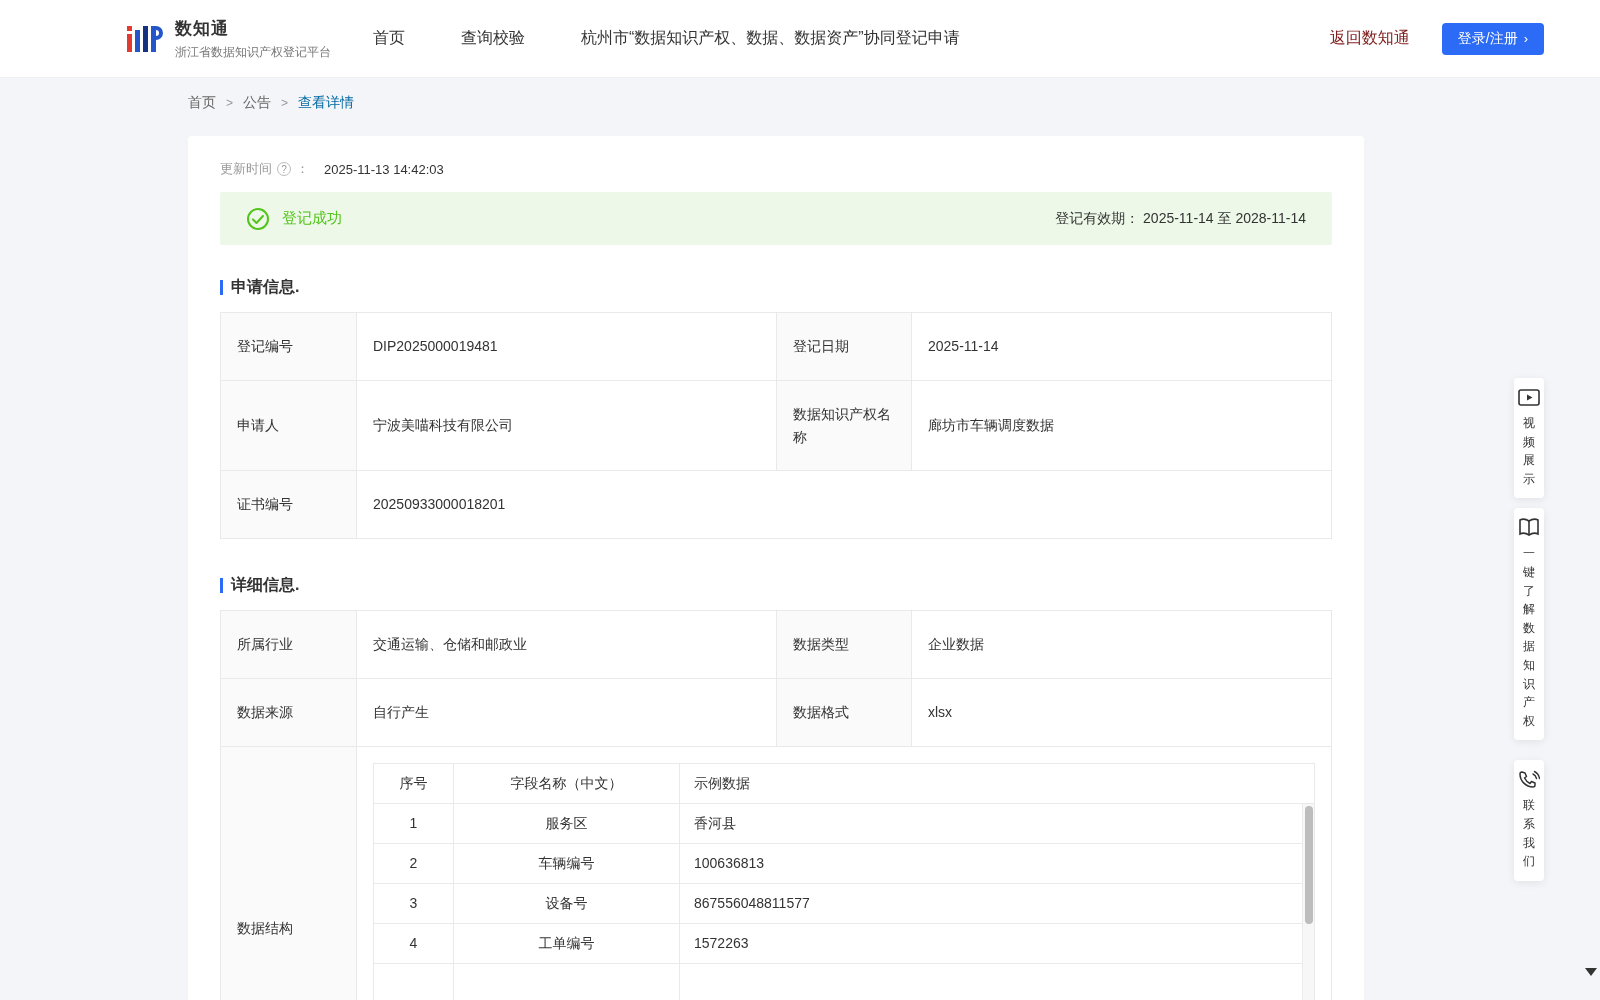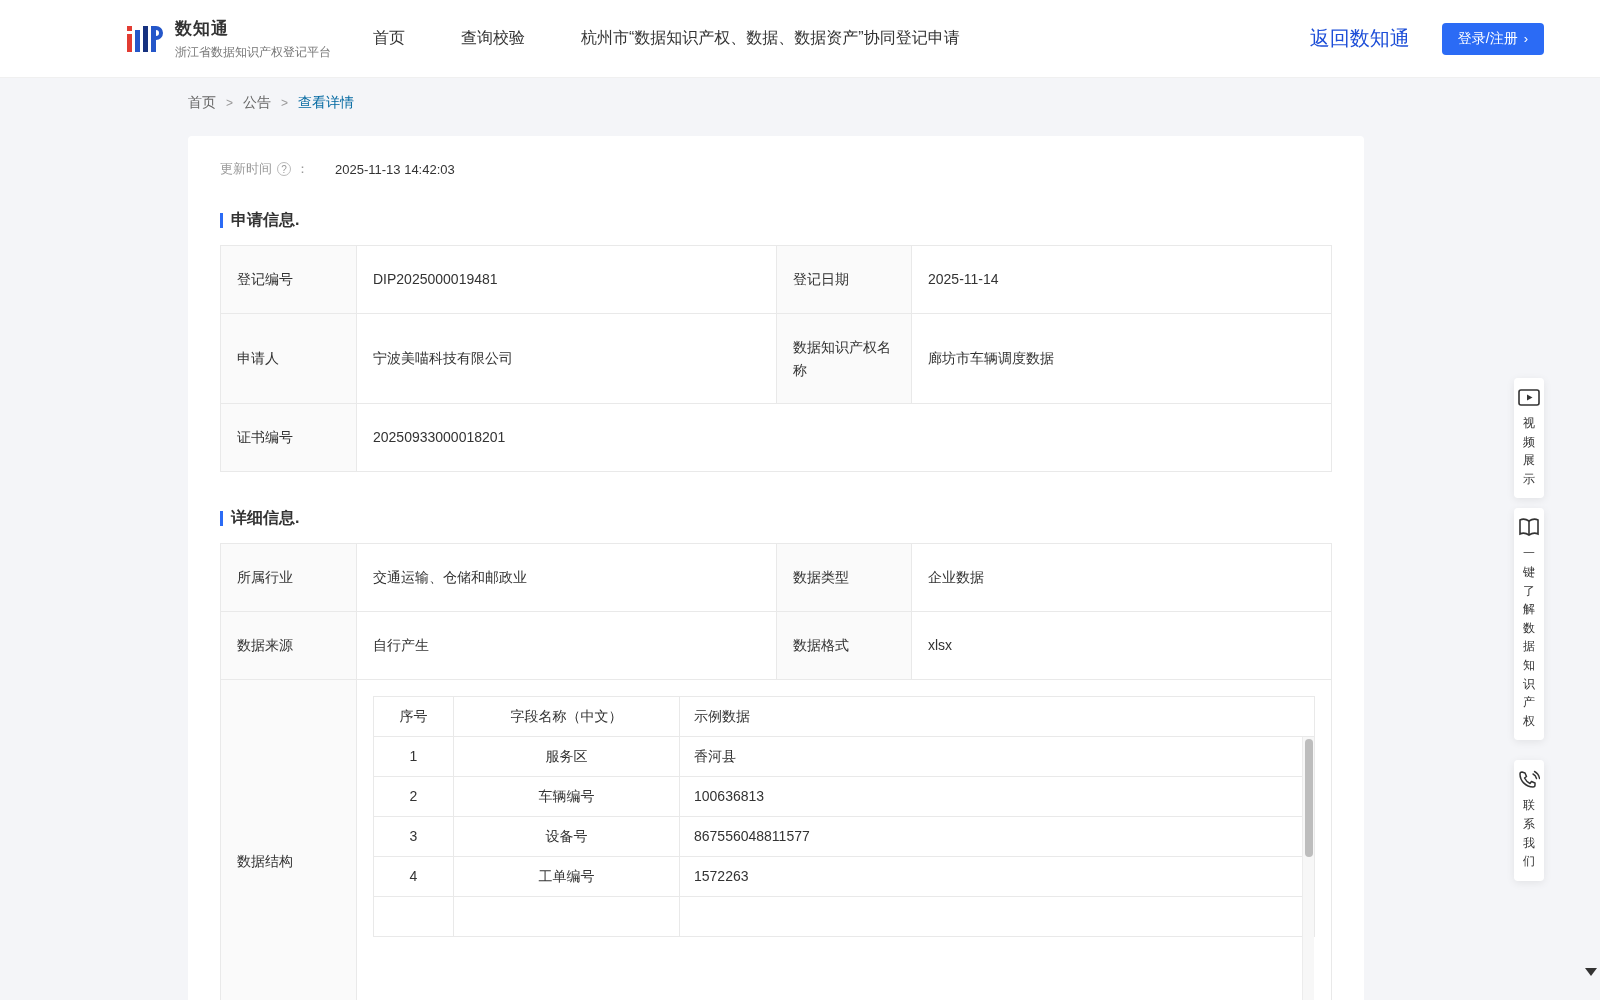--- a/index.html
+++ b/index.html
@@ -8,36 +8,36 @@
 
   
   .header { height:78px; background:#fff; display:flex; align-items:center; padding:0 56px 0 125px; border-bottom:1px solid #f0f0f0; }
   .logo { display:flex; align-items:center; gap:10px; }
   .logo-icon { width:40px; height:40px; }
   .logo-title { font-size:17px; font-weight:700; color:#333; letter-spacing:1px; }
   .logo-sub { font-size:12px; color:#777; margin-top:4px; }
   .nav { display:flex; align-items:center; gap:56px; margin-left:42px; }
   .nav a { font-size:16px; color:#333; text-decoration:none; cursor:pointer; white-space:nowrap; }
   .header-right { margin-left:auto; display:flex; align-items:center; gap:32px; }
-  .back-link { font-size:20px; color:#1d4ed8; text-decoration:none; cursor:pointer;margin-left:33px; }
+  .back-link { font-size:16px; color:#7f1d1d; text-decoration:none; cursor:pointer;margin-left:33px; }
   .login-btn { background:#2b6bf5; color:#fff; border:none; border-radius:4px; font-size:14px; padding:7px 16px; cursor:pointer; display:flex; align-items:center; gap:6px; font-family:inherit;text-align:right; }
   .login-btn .chev { font-size:13px; line-height:1; }
 
   
   .breadcrumb { margin:16px 0 0 188px; font-size:14px; display:flex; align-items:center; gap:10px; }
   .breadcrumb a { color:#666; text-decoration:none; cursor:pointer; }
   .breadcrumb .sep { color:#999; font-size:12px; }
   .breadcrumb .current { color:#0369a1; }
 
   
   .card { width:1176px; margin:24px 0 0 188px; background:#fff; border-radius:4px; padding:24px 32px 40px; }
 
   .update-row { display:flex; align-items:center; font-size:13px; color:#999; gap:3px; }
   .q-icon { width:14px; height:14px; border:1px solid #bbb; border-radius:50%; color:#999; font-size:10px; display:inline-flex; align-items:center; justify-content:center; margin:0 2px; }
-  .update-time { color:#333; margin-left:23px; }
+  .update-time { color:#333; margin-left:12px; }
 
   .banner { margin-top:14px; height:53px; background:#edf8e8; border-radius:2px; display:flex; align-items:center; padding:0 26px; }
   .banner-left { display:flex; align-items:center; gap:12px; }
   .banner-status { color:#52c41a; font-size:15px; }
   .banner-right { margin-left:auto; font-size:14px; color:#333; }
 
   .section-title { margin-top:32px; display:flex; align-items:center; font-size:16px; font-weight:600; color:#333; }
   .section-bar { width:3px; height:15px; background:#2b6bf5; margin-right:8px; }
 
   table.info-table { width:100%; border-collapse:collapse; table-layout:fixed; font-size:14px; margin-top:14px; }
@@ -116,20 +116,33 @@
 
 <div class="card">
 
   <div class="update-row">
     <span>更新时间</span>
     <span class="q-icon">?</span>
     <span>：</span>
     <span class="update-time">2025-11-13 14:42:03</span>
   </div>
 
+  <div class="banner">
+    <div class="banner-left">
+      <svg width="24" height="24" viewBox="0 0 24 24">
+        <circle cx="12" cy="12" r="10" fill="none" stroke="#52c41a" stroke-width="2"></circle>
+        <polyline points="7,12.5 10.5,16 17,9" fill="none" stroke="#52c41a" stroke-width="2" stroke-linecap="round" stroke-linejoin="round"></polyline>
+      </svg>
+      <span class="banner-status">登记成功</span>
+    </div>
+    <div class="banner-right">
+      <span>登记有效期：</span>
+      <span>2025-11-14 至 2028-11-14</span>
+    </div>
+  </div>
 
   <div class="section-title">
     <span class="section-bar"></span>
     <span>申请信息.</span>
   </div>
 
   <table class="info-table">
     <colgroup>
         <col class="c-lbl">
         <col class="c-val">

